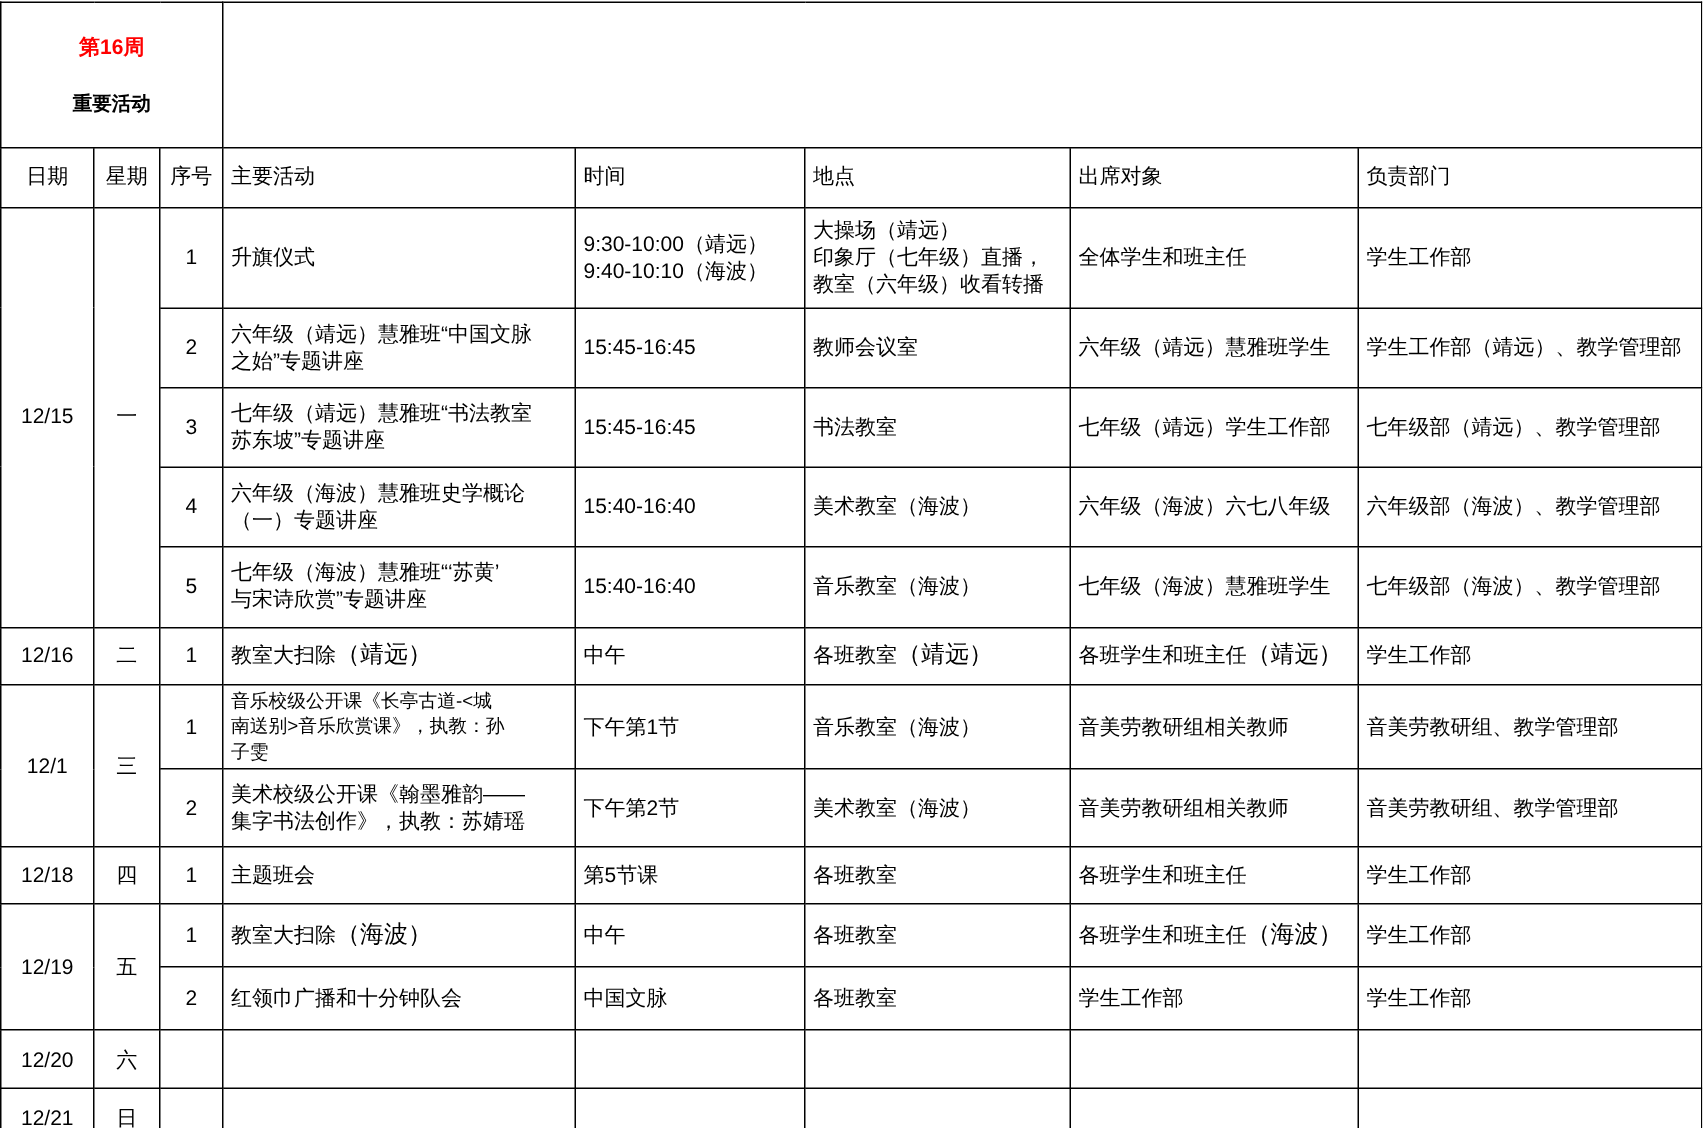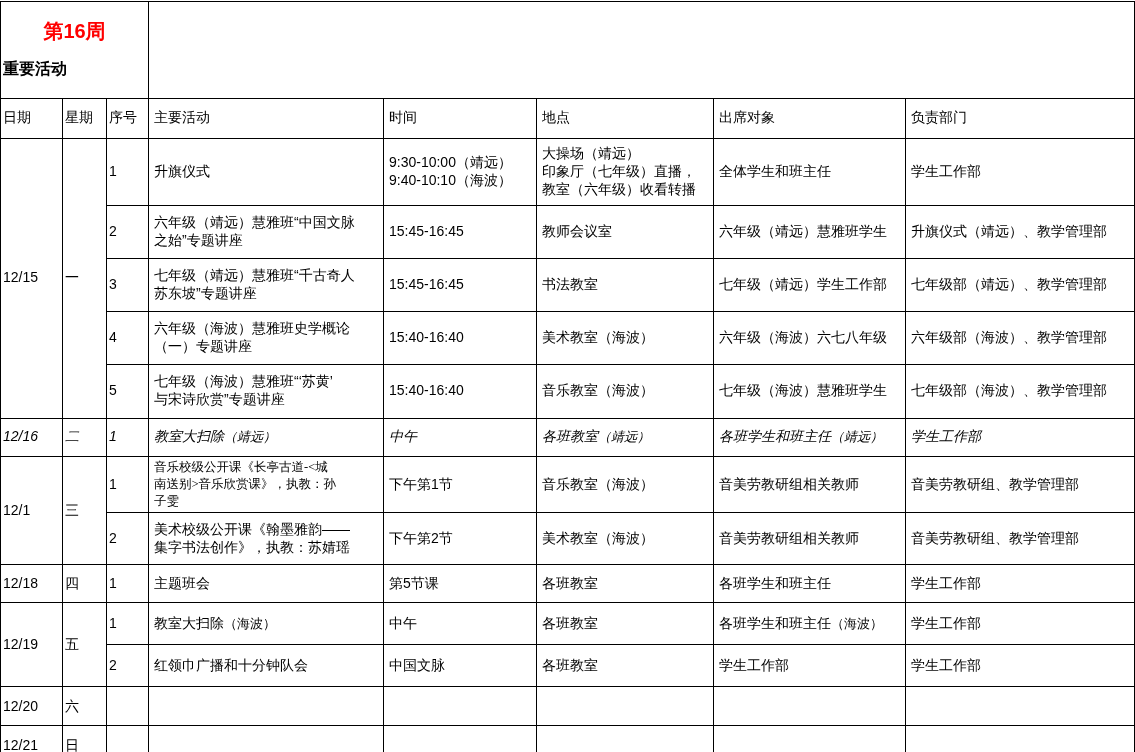--- a/index.html
+++ b/index.html
@@ -3,27 +3,27 @@
 <meta charset="utf-8">
 <style>
   html,body{margin:0;padding:0;background:#ffffff;}
   body{font-family:"Liberation Sans","DejaVu Sans",sans-serif;color:#000;}
   .sheet{width:1135px;height:752px;background:#fff;overflow:hidden;}
   table{border-collapse:collapse;table-layout:fixed;width:1134px;margin:1px 0 0 0;}
   td,th{border:1px solid #000;padding:2px 5px;font-size:14px;font-weight:normal;
         color:#000;vertical-align:middle;line-height:1.28;overflow:hidden;
         white-space:pre-line;word-break:break-all;}
   th{text-align:left;}
-  .c{text-align:left;padding:2px 2px;}
+  .c{text-align:center;padding:2px 2px;}
   .l{text-align:left;}
   .title-cell{padding:1px 2px;}
-  .week{color:#ff0000;font-weight:bold;font-size:20px;text-align:center;line-height:20px;}
-  .ttl{color:#000;font-weight:bold;font-size:16px;text-align:left;line-height:20px;}
-  .small-note{font-size:13px;}
-  .fit{font-size:12.5px;line-height:1.38;font-family:Liberation Serif, serif;}
+  .week{color:#ff0000;font-weight:bold;font-size:14px;text-align:center;line-height:20px;}
+  .ttl{color:#000;font-weight:bold;font-size:13px;text-align:center;line-height:20px;}
+  .small-note{font-size:16px;}
+  .fit{font-size:12.5px;line-height:1.38;}
 </style>
 </head>
 <body>
 
 <div class="sheet">
   <table>
     <colgroup>
       <col style="width:62px">
         <col style="width:44px">
         <col style="width:42px">
@@ -66,25 +66,25 @@
           <td class="l">全体学生和班主任</td>
           <td class="l">学生工作部</td>
         </tr>
         <tr style="height: 53px;">
           <td class="c">2</td>
           <td class="l">六年级（靖远）慧雅班“中国文脉
 之始”专题讲座</td>
           <td class="l">15:45-16:45</td>
           <td class="l">教师会议室</td>
           <td class="l">六年级（靖远）慧雅班学生</td>
-          <td class="l">升旗仪式（靖远）、教学管理部</td>
+          <td class="l">学生工作部（靖远）、教学管理部</td>
         </tr>
         <tr style="height: 53px;">
           <td class="c">3</td>
-          <td class="l">七年级（靖远）慧雅班“千古奇人
+          <td class="l">七年级（靖远）慧雅班“书法教室
 苏东坡”专题讲座</td>
           <td class="l">15:45-16:45</td>
           <td class="l">书法教室</td>
           <td class="l">七年级（靖远）学生工作部</td>
           <td class="l">七年级部（靖远）、教学管理部</td>
         </tr>
         <tr style="height: 53px;">
           <td class="c">4</td>
           <td class="l">六年级（海波）慧雅班史学概论
 （一）专题讲座</td>
@@ -95,21 +95,21 @@
         </tr>
         <tr style="height: 54px;">
           <td class="c">5</td>
           <td class="l">七年级（海波）慧雅班“‘苏黄’
 与宋诗欣赏”专题讲座</td>
           <td class="l">15:40-16:40</td>
           <td class="l">音乐教室（海波）</td>
           <td class="l">七年级（海波）慧雅班学生</td>
           <td class="l">七年级部（海波）、教学管理部</td>
         </tr>
-        <tr style="height: 38px; font-style: italic;">
+        <tr style="height: 38px;">
           <td class="c">12/16</td>
           <td class="c">二</td>
           <td class="c">1</td>
           <td class="l">教室大扫除<span class="small-note">（靖远）</span></td>
           <td class="l">中午</td>
           <td class="l">各班教室<span class="small-note">（靖远）</span></td>
           <td class="l">各班学生和班主任<span class="small-note">（靖远）</span></td>
           <td class="l">学生工作部</td>
         </tr>
         <tr style="height: 55px;">

